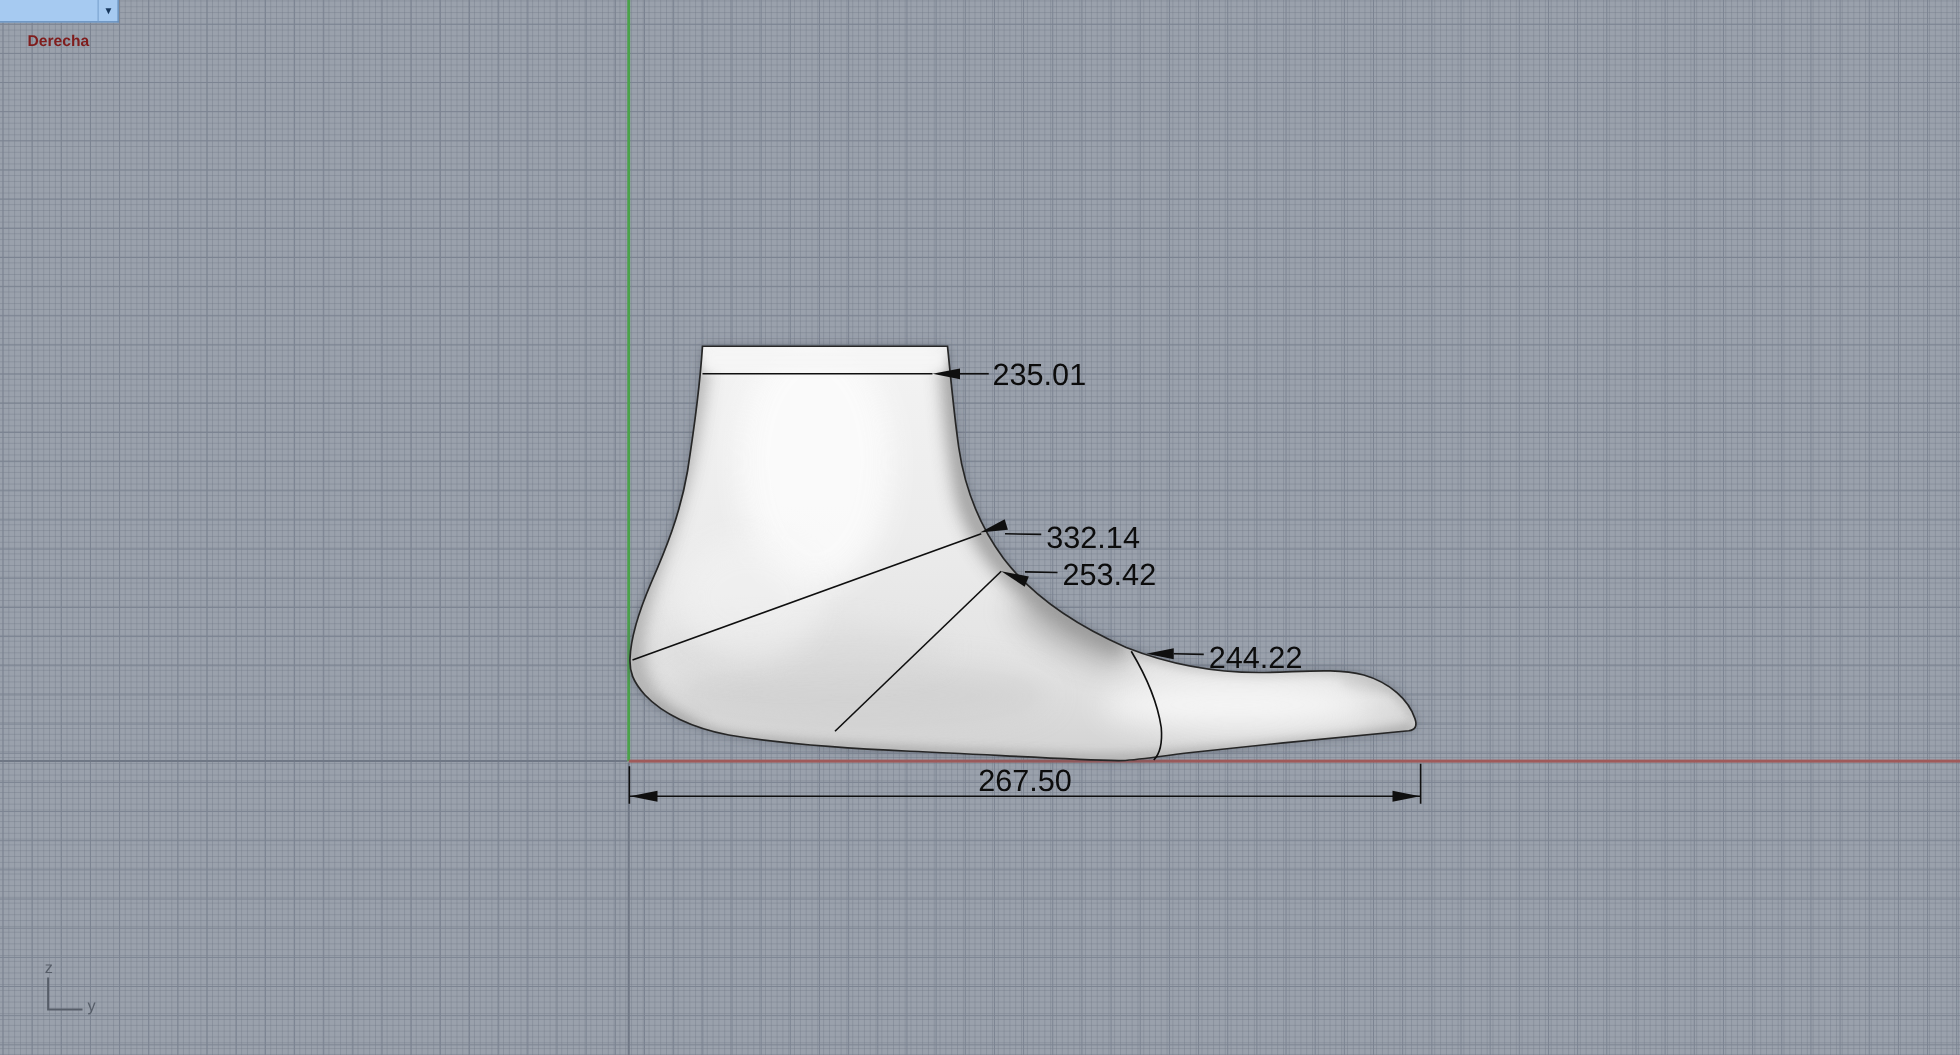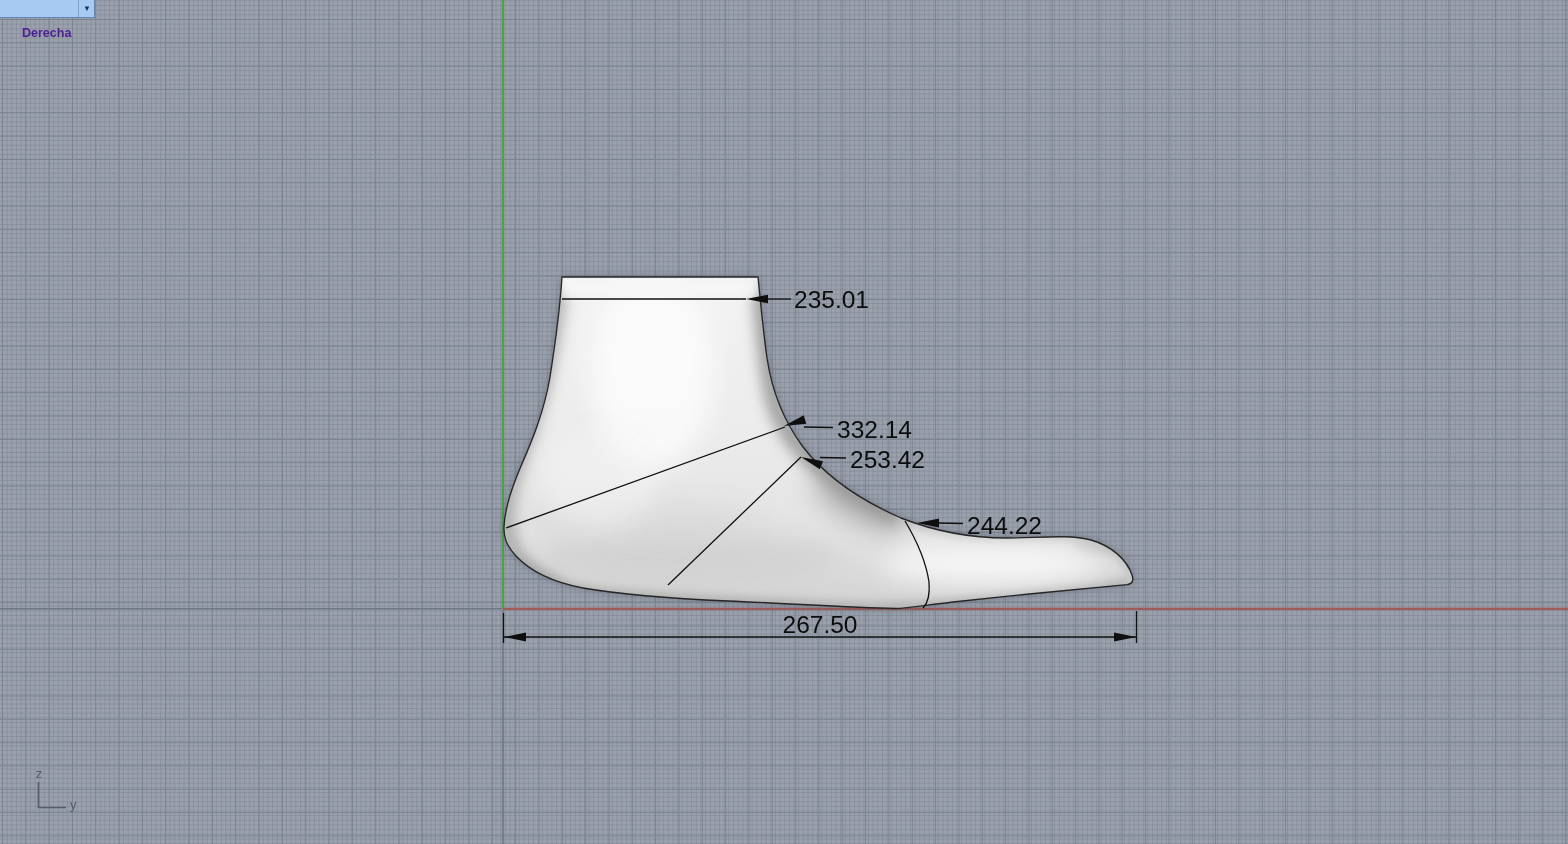--- a/index.html
+++ b/index.html
@@ -31,21 +31,21 @@
     border:1px solid #5f88b6;
     border-top:none;border-left:none;
     box-sizing:content-box;
     cursor:pointer;
     user-select:none;
   }
   .tab-label{
     display:flex;align-items:center;
     padding:0 7px 1px 22px;
     font-size:12.5px;font-weight:bold;
-    color:#4c1d95;
+    color:#7f1d1d;
     white-space:nowrap;
     margin-top:33px;
   }
   .tab-divider{width:1px;background:#7fa6d2;}
   .tab-dropdown{
     display:flex;align-items:center;justify-content:center;
     width:15px;
     font-size:8px;color:#16365c;
   }
   .dim-text{

